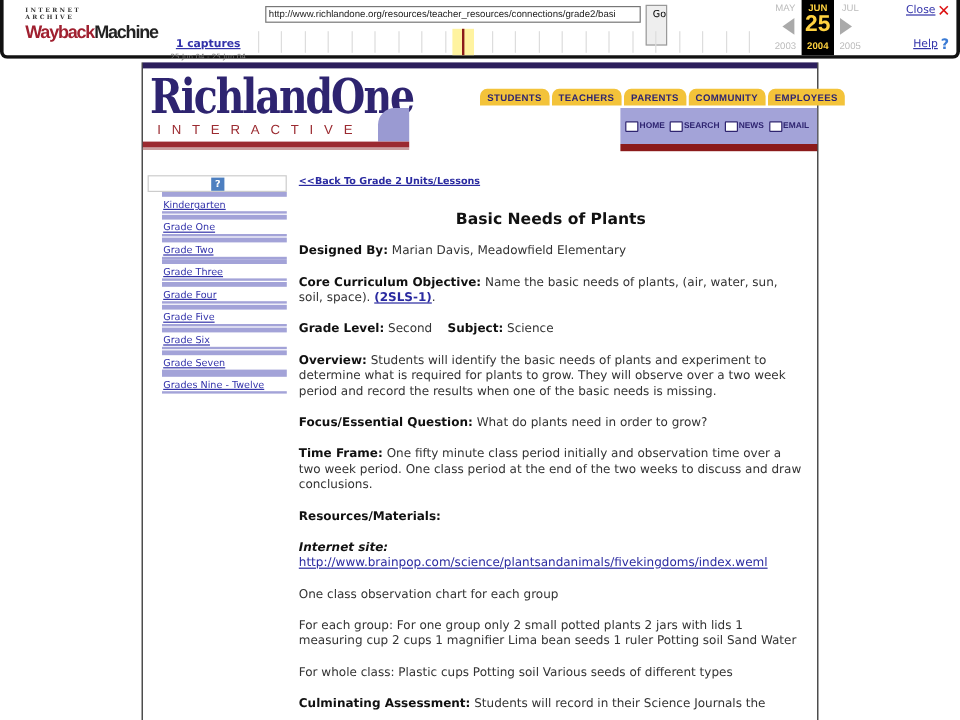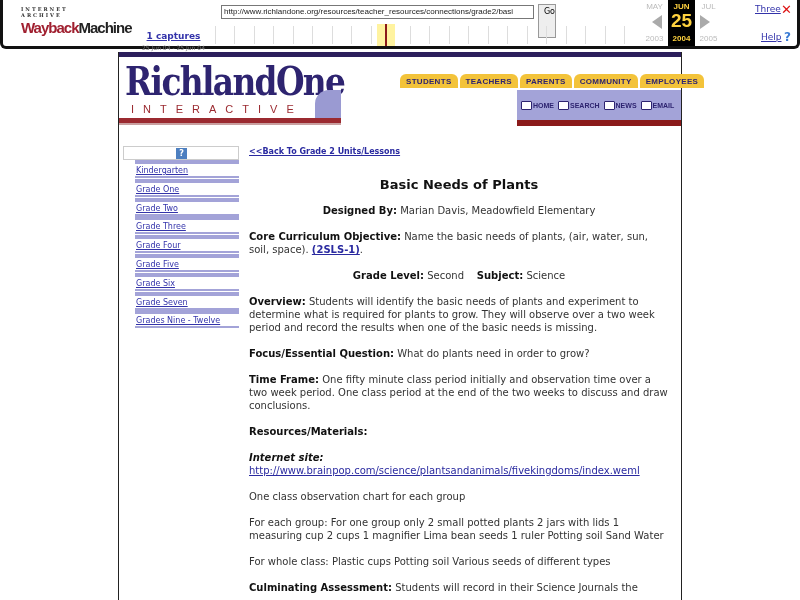--- a/index.html
+++ b/index.html
@@ -58,21 +58,21 @@
   .side-item { position: relative; height: 18.8px; }
   .side-item .bar1 { position: absolute; left: 12px; top: 0; width: 104px; height: 4px; background: #a3a3d8; }
   .side-item .lbl { position: absolute; left: 13px; top: 6px; font-size: 8px; color: #3333aa; text-decoration: underline; white-space: nowrap; }
   .side-item .bar2 { position: absolute; left: 12px; top: 16px; width: 104px; height: 2px; background: #a3a3d8; }
 
   
   .content { position: absolute; left: 130px; top: 92px; width: 420px; font-size: 10px; color: #333; line-height: 13px; }
   .content a { color: #2a2aa0; text-decoration: underline; }
   .back-link { font-size: 8px; font-weight: bold; }
   .title { text-align: center; font-size: 13px; font-weight: bold; color: #111; margin-top: 20px; }
-  .center { text-align: center; }
+  .center { text-align: left; }
   .content b { color: #111; }
   .p { margin-top: 13px; }
 </style>
 </head>
 <body>
 
 <div class="wb-bar">
   <div class="wb-logo">
     <div class="ia">INTERNET ARCHIVE</div>
     <div class="wm"><span class="w1">Wayback</span><span class="w2">Machine</span></div>
@@ -116,21 +116,21 @@
   <div class="wb-cal wb-cur">
     <div class="wb-month">JUN</div>
     <div class="day">25</div>
     <div class="wb-year">2004</div>
   </div>
   <div class="wb-cal wb-next">
     <div class="wb-month">JUL</div>
     <div class="arrow-r"></div>
     <div class="wb-year">2005</div>
   </div>
-  <a class="wb-close">Three</a>
+  <a class="wb-close">Close</a>
   <span class="wb-close-x">✕</span>
   <a class="wb-help">Help</a>
   <span class="wb-help-q">?</span>
 </div>
 
 <div class="page">
   <div class="top-stripe"></div>
   <div class="logo">
     <div class="name">RichlandOne</div>
     <div class="sub">INTERACTIVE</div>

